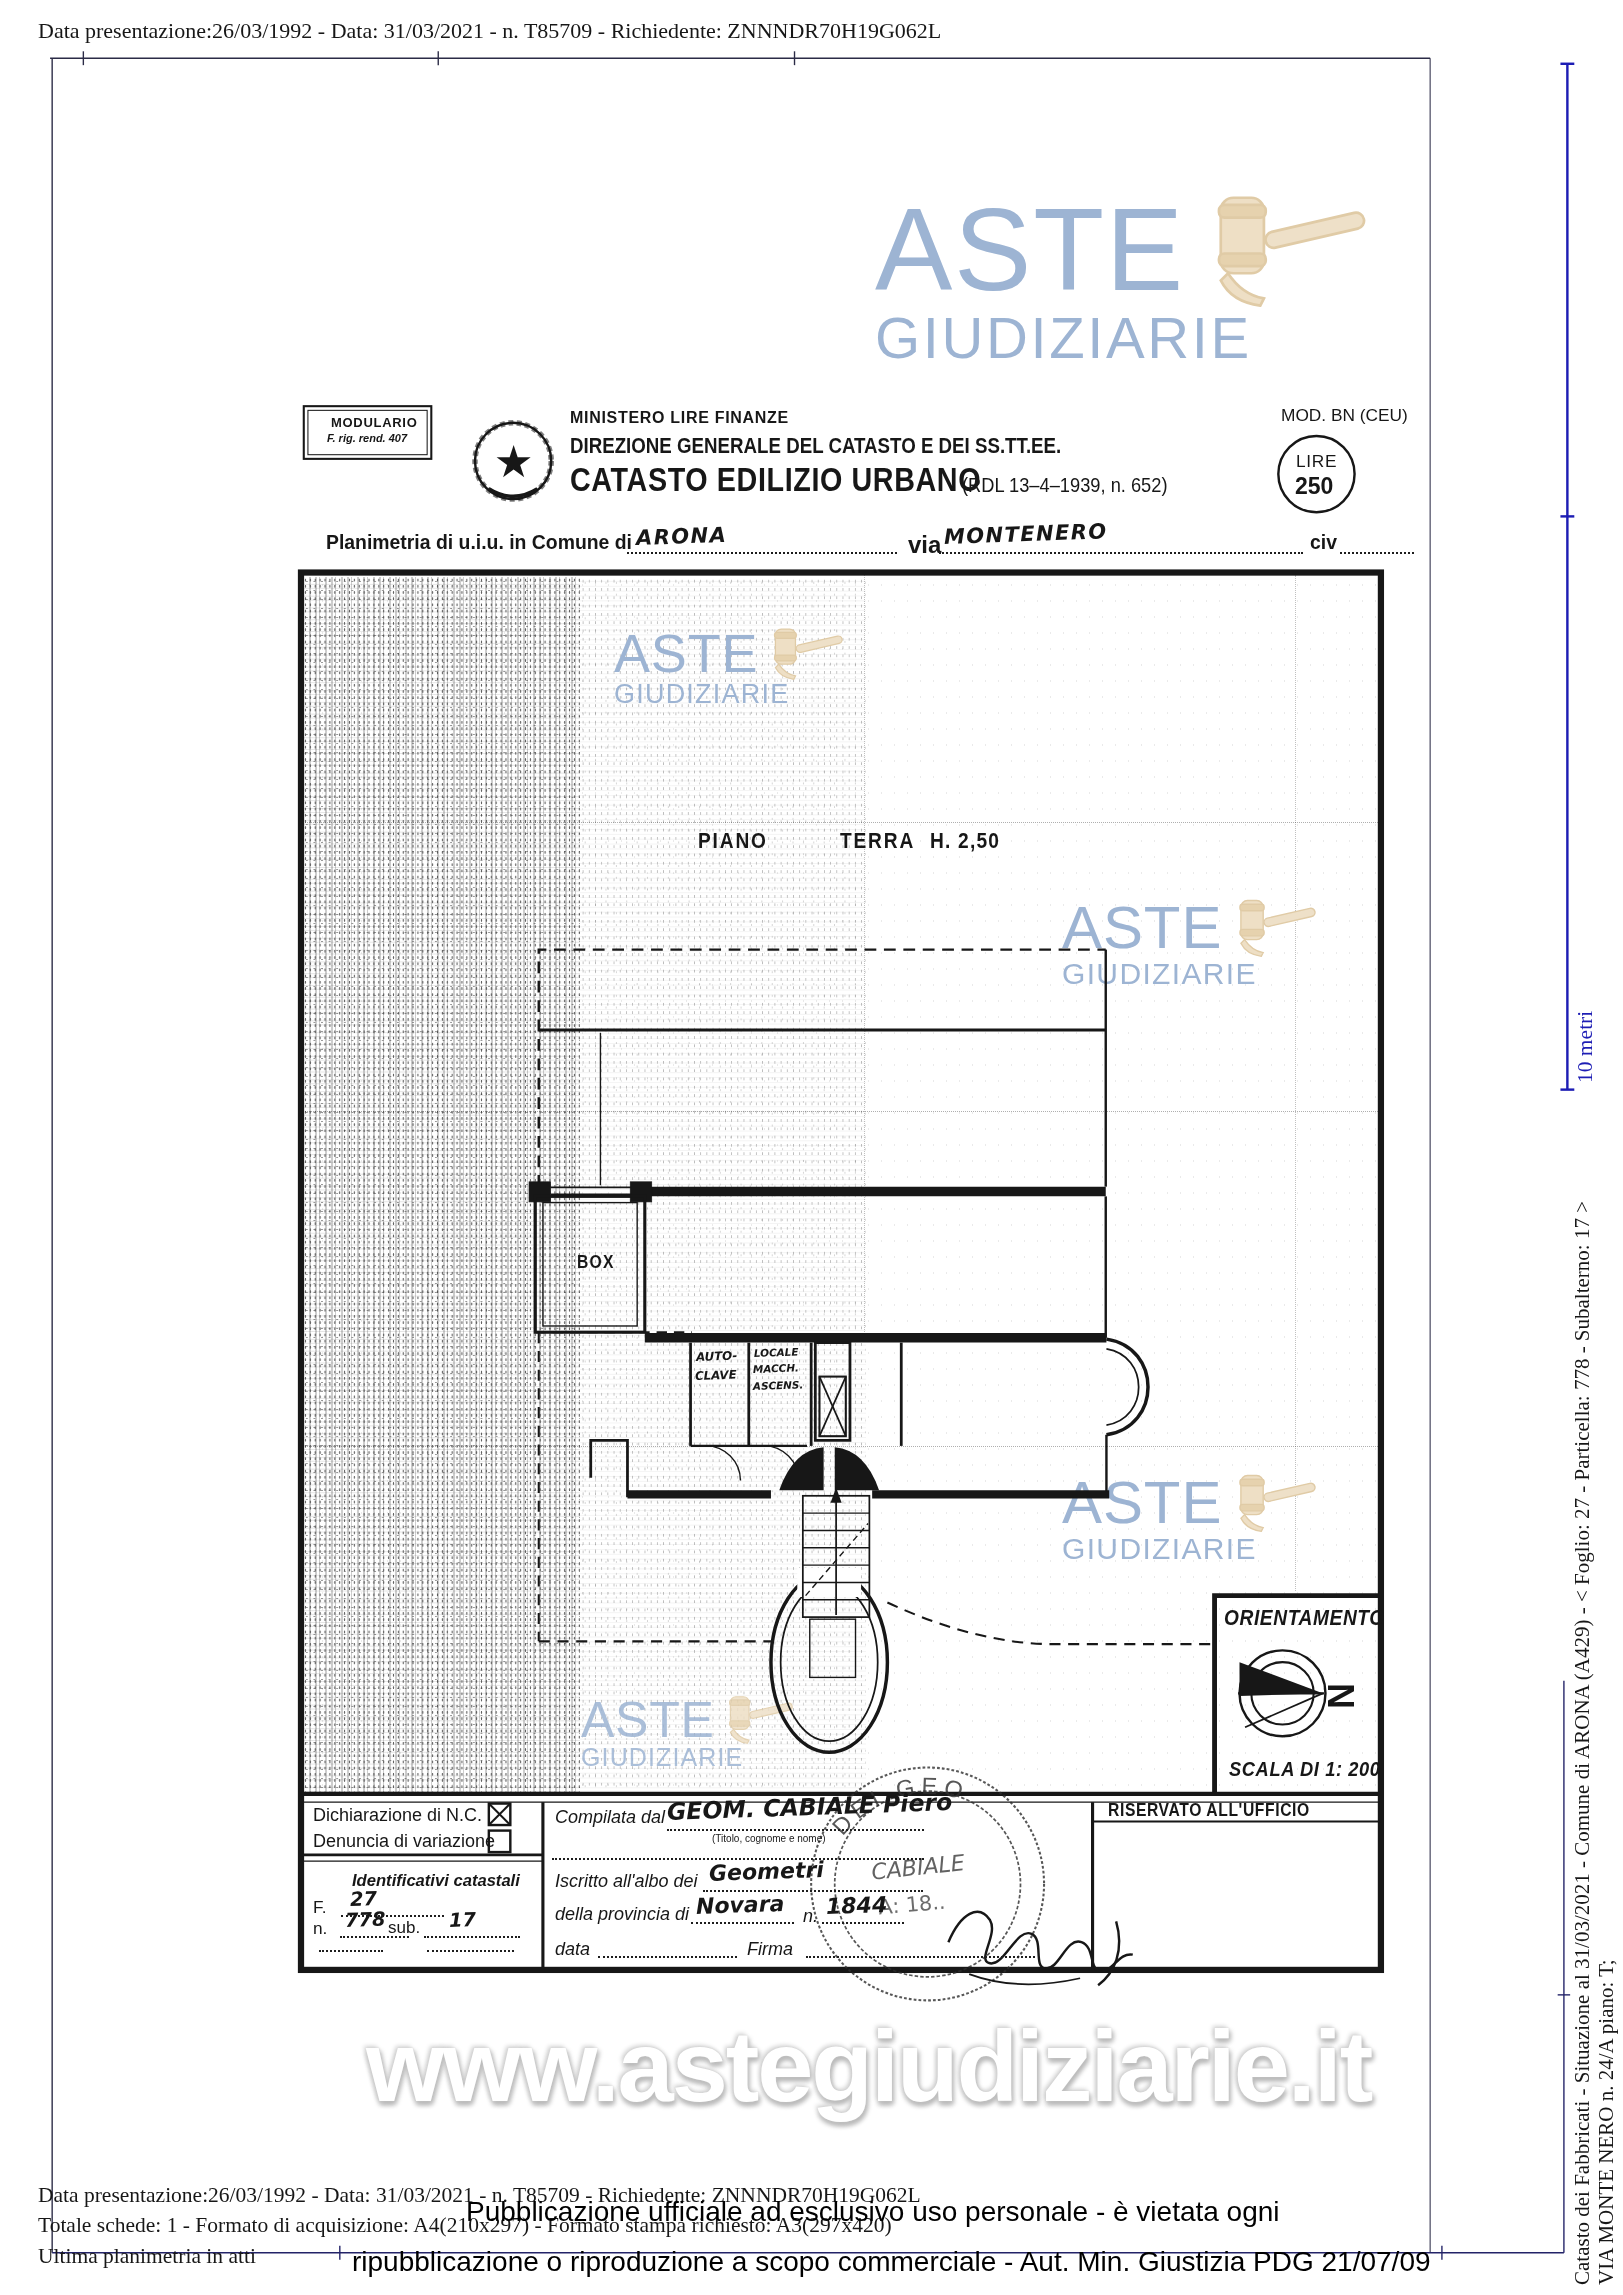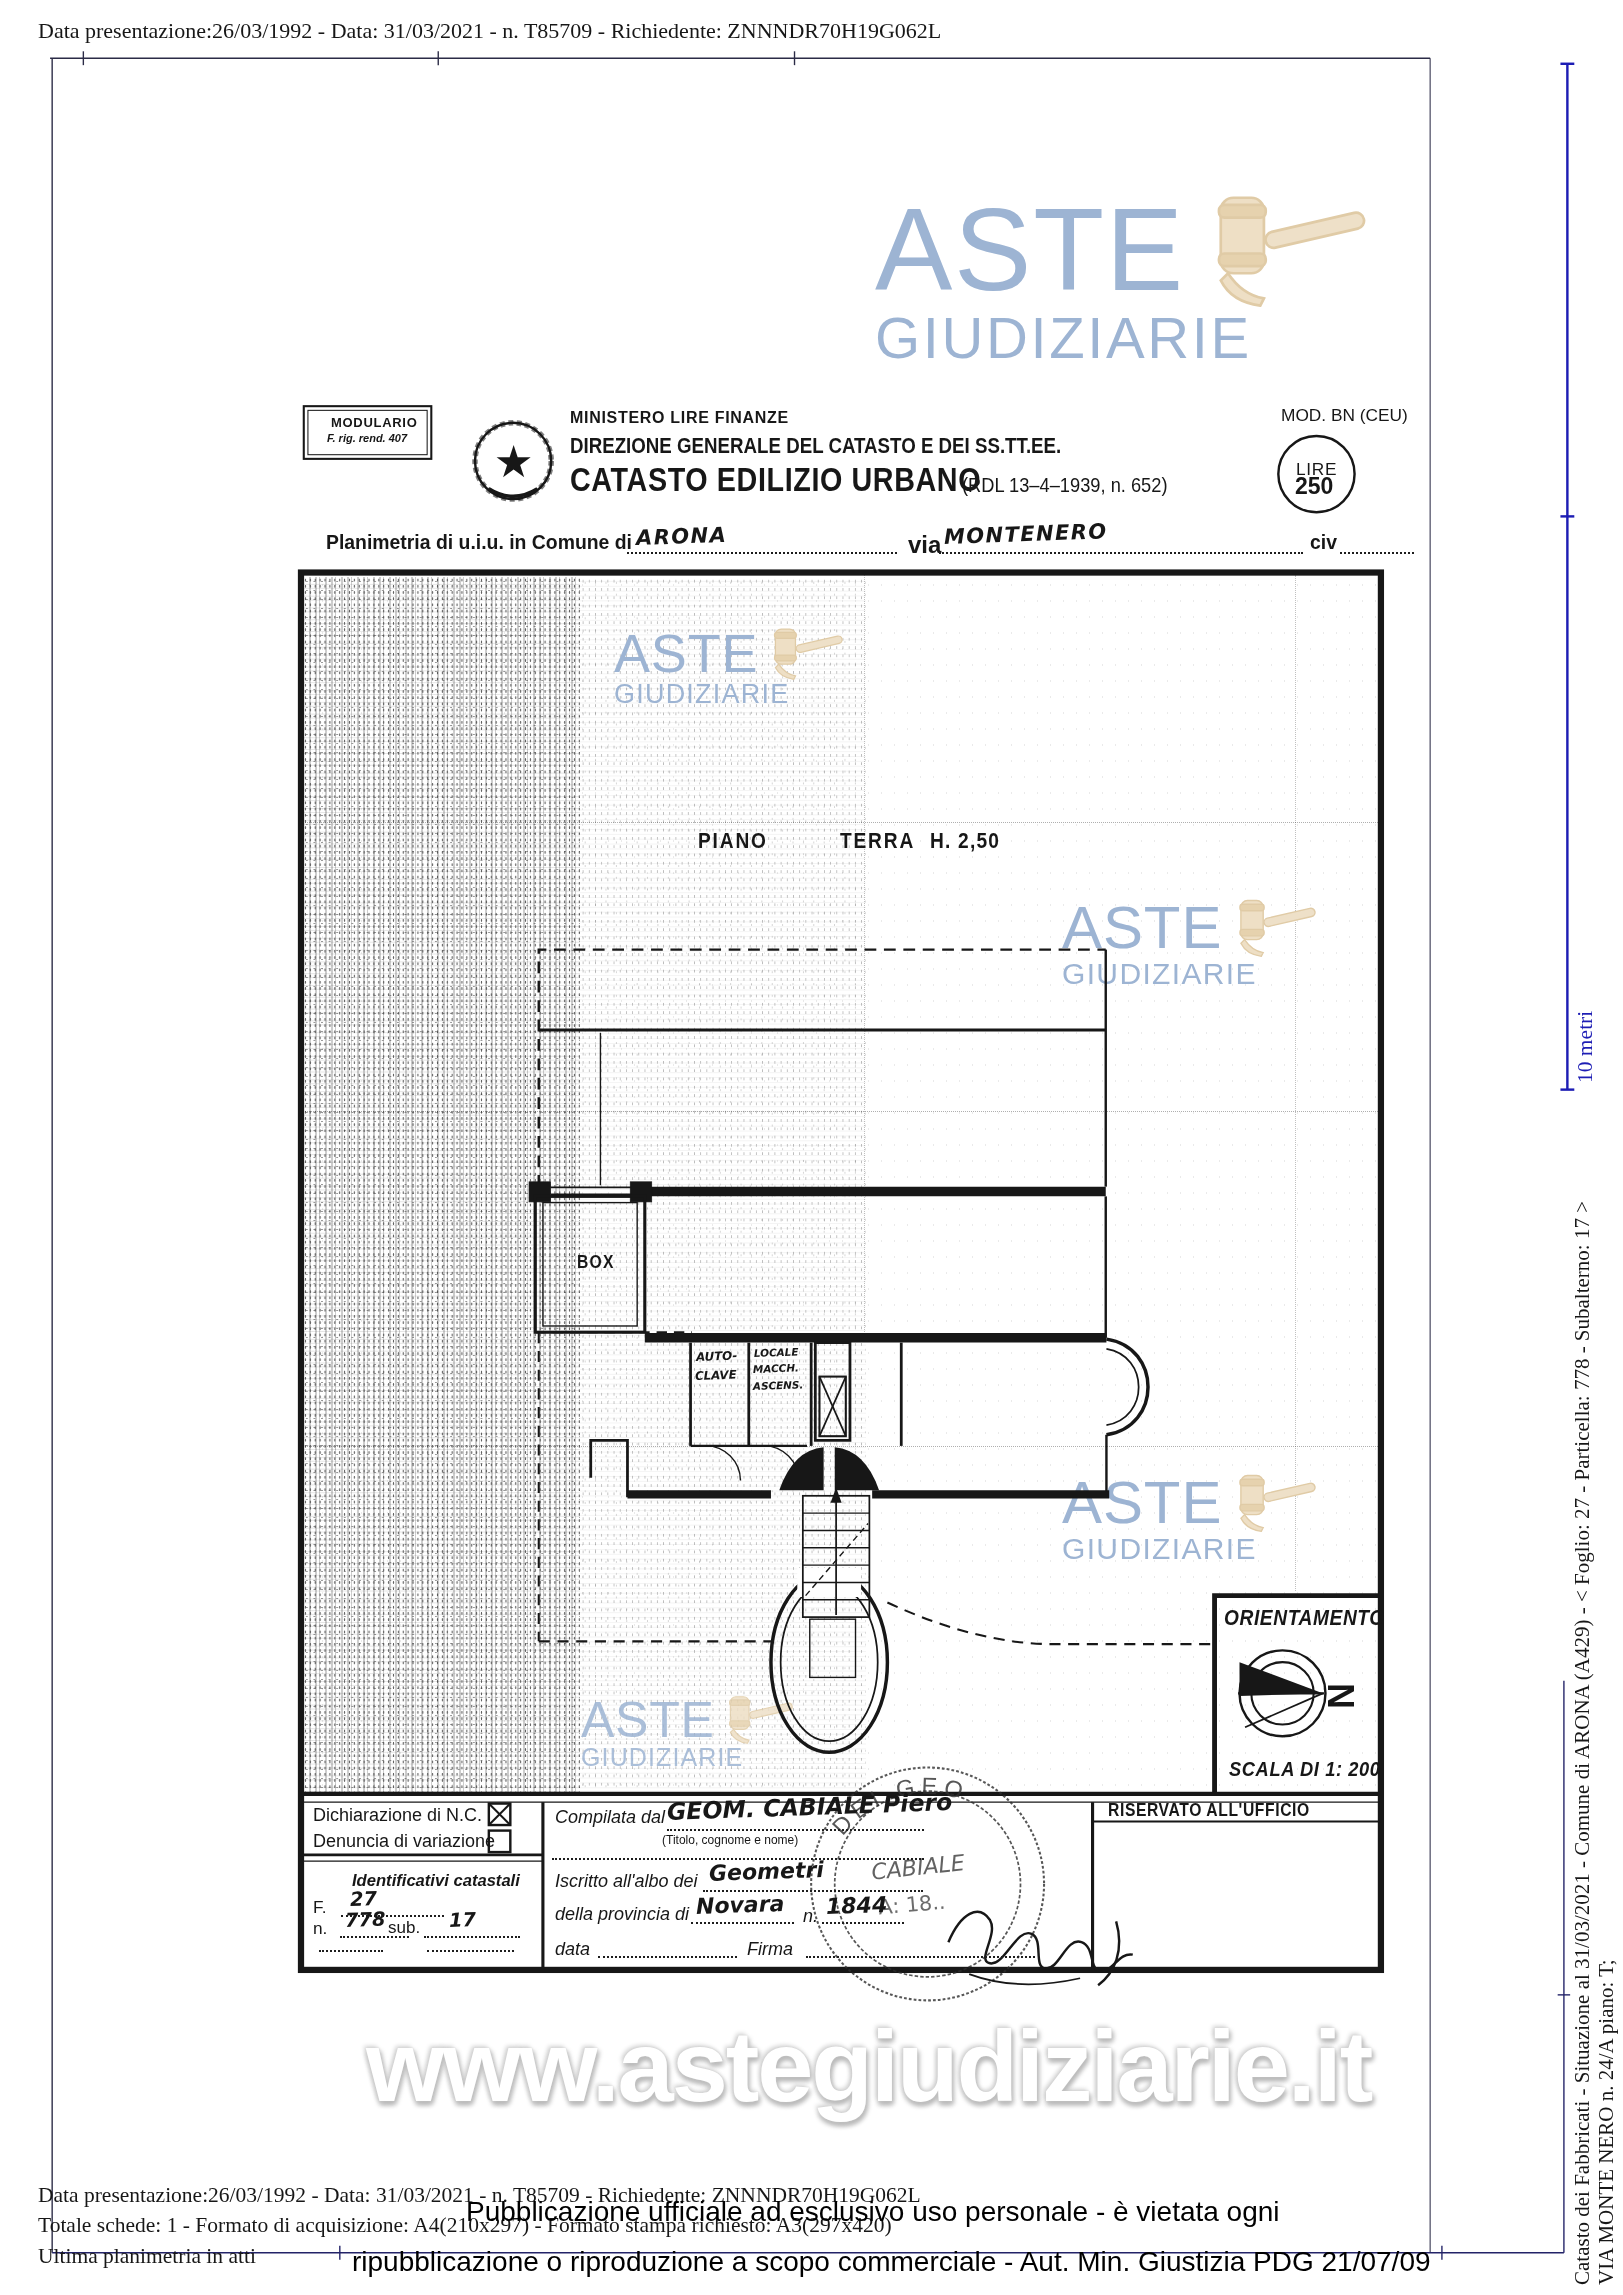--- a/index.html
+++ b/index.html
@@ -288,21 +288,21 @@
 
     <div class="t serif" style="left:38px;top:19.4px;font-size:22px;">Data presentazione:26/03/1992 - Data: 31/03/2021 - n. T85709 - Richiedente: ZNNNDR70H19G062L</div>
 
     <div class="t sans b" style="left:331px;top:416px;font-size:13px;letter-spacing:0.7px;">MODULARIO</div>
     <div class="t sans b i" style="left:327px;top:433px;font-size:11px;">F. rig. rend. 407</div>
     <div class="t sans b" style="left:570px;top:410px;font-size:16px;letter-spacing:0.7px;">MINISTERO LIRE FINANZE</div>
     <div class="t sans b cond" style="left:570px;top:435px;font-size:21.5px;">DIREZIONE GENERALE DEL CATASTO E DEI SS.TT.EE.</div>
     <div class="t sans b cond" style="left:570px;top:463px;font-size:33px;letter-spacing:0.7px;">CATASTO EDILIZIO URBANO</div>
     <div class="t sans cond" style="left:962px;top:474px;font-size:21px;">(RDL 13–4–1939, n. 652)</div>
     <div class="t sans" style="left:1281px;top:406px;font-size:17.3px;">MOD. BN (CEU)</div>
-    <div class="t sans" style="left:1296px;top:452px;font-size:17.3px;letter-spacing:0.7px;margin-top:8px;">LIRE</div>
+    <div class="t sans" style="left:1296px;top:452px;font-size:17.3px;letter-spacing:0.7px;">LIRE</div>
     <div class="t sans b" style="left:1295px;top:474px;font-size:23px;">250</div>
 
     <div class="t sans b" style="left:326px;top:532px;font-size:19.4px;">Planimetria di u.i.u. in Comune di</div>
     <div class="t hand b" style="left:636px;top:527px;font-size:21px;letter-spacing:1.4px;">ARONA</div>
     <span class="dots" style="left:627px;top:552px;width:270px;"></span>
     <div class="t sans b" style="left:908px;top:532px;font-size:24px;">via</div>
     <div class="t hand b" style="left:944px;top:526px;font-size:21px;letter-spacing:1.4px;">MONTENERO</div>
     <span class="dots" style="left:939px;top:552px;width:364px;"></span>
     <div class="t sans b" style="left:1310px;top:532px;font-size:19.4px;">civ</div>
     <span class="dots" style="left:1340px;top:552px;width:74px;"></span>
@@ -331,21 +331,21 @@
     <span class="dots" style="left:340px;top:1936px;width:69px;"></span>
     <div class="t sans" style="left:388px;top:1919px;font-size:17px;">sub.</div>
     <div class="t hand b" style="left:449px;top:1911px;font-size:19.4px;">17</div>
     <span class="dots" style="left:424px;top:1936px;width:96px;"></span>
     <span class="dots" style="left:319px;top:1950px;width:64px;"></span>
     <span class="dots" style="left:427px;top:1950px;width:87px;"></span>
 
     <div class="t sans i" style="left:555px;top:1808px;font-size:18px;">Compilata dal</div>
     <div class="t hand b" style="left:667px;top:1800px;font-size:23.6px;">GEOM. CABIALE Piero</div>
     <span class="dots" style="left:667px;top:1829px;width:257px;"></span>
-    <div class="t sans" style="left:662px;top:1834px;font-size:12px;">(Titolo, cognome e nome)</div>
+    <div class="t sans" style="left:712px;top:1834px;font-size:10px;">(Titolo, cognome e nome)</div>
     <span class="dots" style="left:552px;top:1858px;width:372px;"></span>
     <div class="t sans i" style="left:555px;top:1872px;font-size:18px;">Iscritto all'albo dei</div>
     <div class="t hand b" style="left:709px;top:1862px;font-size:22px;">Geometri</div>
     <span class="dots" style="left:703px;top:1890px;width:220px;"></span>
     <div class="t sans i" style="left:555px;top:1905px;font-size:18px;">della provincia di</div>
     <div class="t hand b" style="left:696px;top:1895px;font-size:22px;">Novara</div>
     <span class="dots" style="left:691px;top:1922px;width:103px;"></span>
     <div class="t sans i" style="left:803px;top:1907px;font-size:18px;">n.</div>
     <div class="t hand b" style="left:826px;top:1895px;font-size:22px;">1844</div>
     <span class="dots" style="left:822px;top:1922px;width:82px;"></span>

